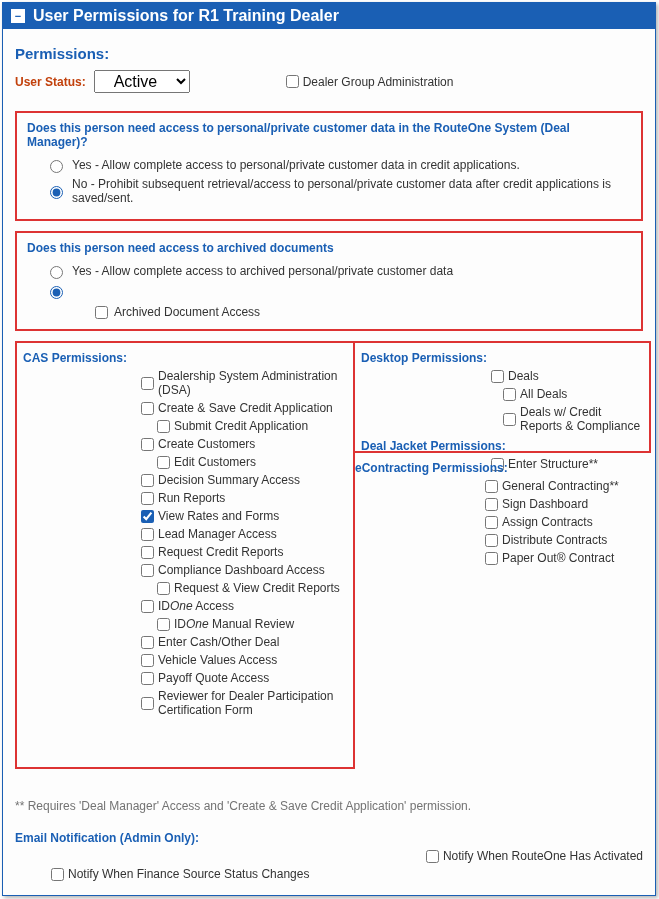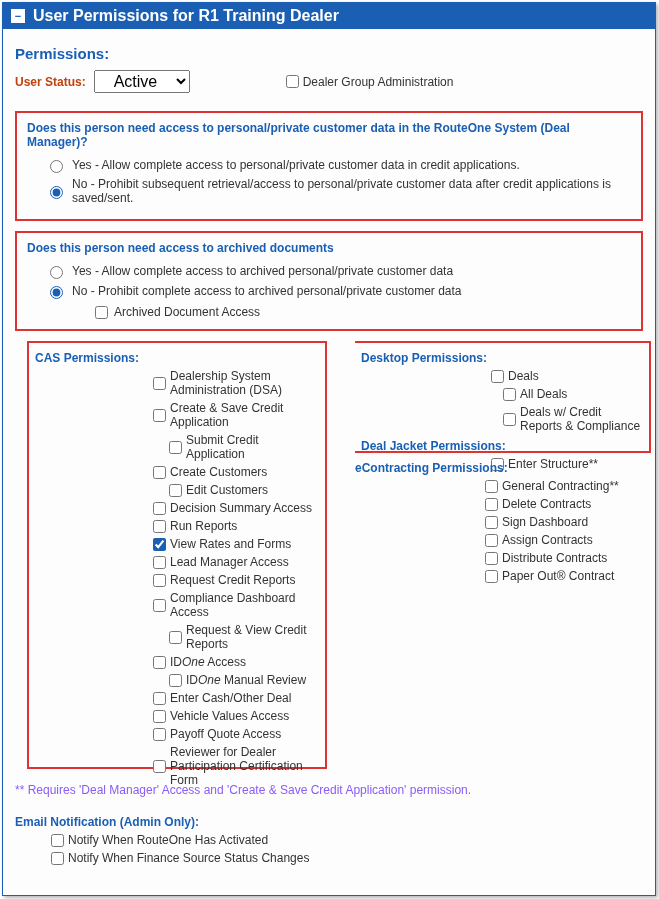--- a/index.html
+++ b/index.html
@@ -86,22 +86,22 @@
   .sub-check {
     margin: 6px 0 0 68px;
     display: flex; gap: 6px; align-items: center;
   }
   .perm-grid {
     position: relative;
     min-height: 430px;
   }
   .cas-box {
     position: absolute;
-    left: 12px; top: 0;
-    width: 300px;
+    left: 0; top: 0;
+    width: 340px;
     height: 428px;
     border: 2px solid #d33;
     padding: 8px 6px 4px 6px;
   }
   .desktop-box {
     position: absolute;
     left: 340px; top: 0;
     width: 296px;
     height: 112px;
     border: 2px solid #d33;
@@ -127,22 +127,22 @@
     display: flex; align-items: center; gap: 4px;
     margin: 4px 0;
     padding-left: 34px;
   }
   .chk-line.i1 { margin-left: 84px; }
   .chk-line.i2 { margin-left: 100px; }
   .chk-line.d1 { margin-left: 96px; }
   .chk-line.d2 { margin-left: 108px; }
   .chk-line.e1 { margin-left: 96px; }
   .footnote {
-    margin-top: 12px;
-    color: #8b5cf6;
+    margin-top: 28px;
+    color: #737373;
   }
   .email-title {
     margin-top: 18px;
   }
   .idone-italic { font-style: italic; }
   input[type=checkbox] { accent-color: #1a5fb4; margin:0; }
 </style>
 </head>
 <body>
 
@@ -179,21 +179,20 @@
     </div>
 
     <div class="redbox">
       <div class="q">Does this person need access to archived documents</div>
       <label class="opt">
         <input type="radio" name="q2" style="">
         <span>Yes - Allow complete access to archived personal/private customer data</span>
       </label>
       <label class="opt">
         <input type="radio" name="q2" checked="" style="">
-        <span>No - Prohibit complete access to archived personal/private customer data</span>
       </label>
       <div class="sub-check">
         <input type="checkbox" style="">
         <span>Archived Document Access</span>
       </div>
     </div>
 
     <div class="perm-grid">
       <div class="cas-box">
         <div class="ph">CAS Permissions:</div>
@@ -302,24 +301,20 @@
 
       <div class="econtract-section">
         <div class="ph">eContracting Permissions:</div>
         <div id="econtract-list">
             <label class="chk-line e1">
               <input type="checkbox" style="">
               <span>General Contracting**</span>
             </label>
             <label class="chk-line e1">
               <input type="checkbox" style="">
-              <span>Delete Contracts</span>
-            </label>
-            <label class="chk-line e1">
-              <input type="checkbox" style="">
               <span>Sign Dashboard</span>
             </label>
             <label class="chk-line e1">
               <input type="checkbox" style="">
               <span>Assign Contracts</span>
             </label>
             <label class="chk-line e1">
               <input type="checkbox" style="">
               <span>Distribute Contracts</span>
             </label>
@@ -328,21 +323,21 @@
               <span>Paper Out® Contract</span>
             </label>
           </div>
       </div>
     </div>
 
     <div class="footnote">** Requires 'Deal Manager' Access and 'Create &amp; Save Credit Application' permission.</div>
 
     <div class="ph email-title">Email Notification (Admin Only):</div>
     <div id="email-list">
-        <label class="chk-line " style="margin-left: 2px;">
+        <label class="chk-line " style="margin-left: 8px; justify-content: flex-end;">
           <input type="checkbox" style="">
           <span>Notify When RouteOne Has Activated</span>
         </label>
         <label class="chk-line " style="margin-left: 2px;">
           <input type="checkbox" style="">
           <span>Notify When Finance Source Status Changes</span>
         </label>
       </div>
   </div>
 </div>

